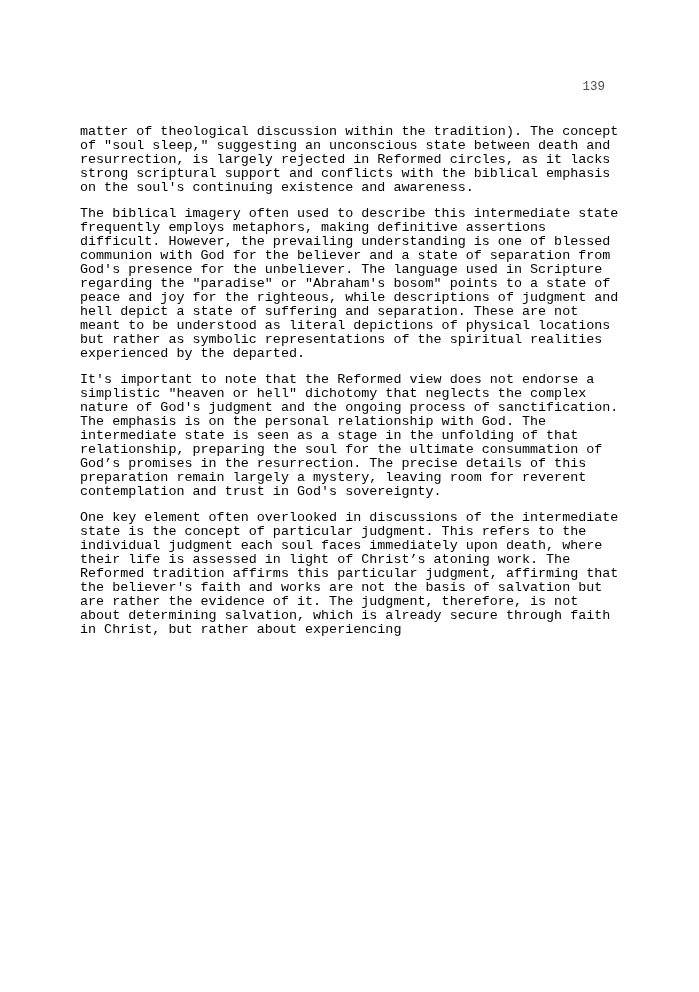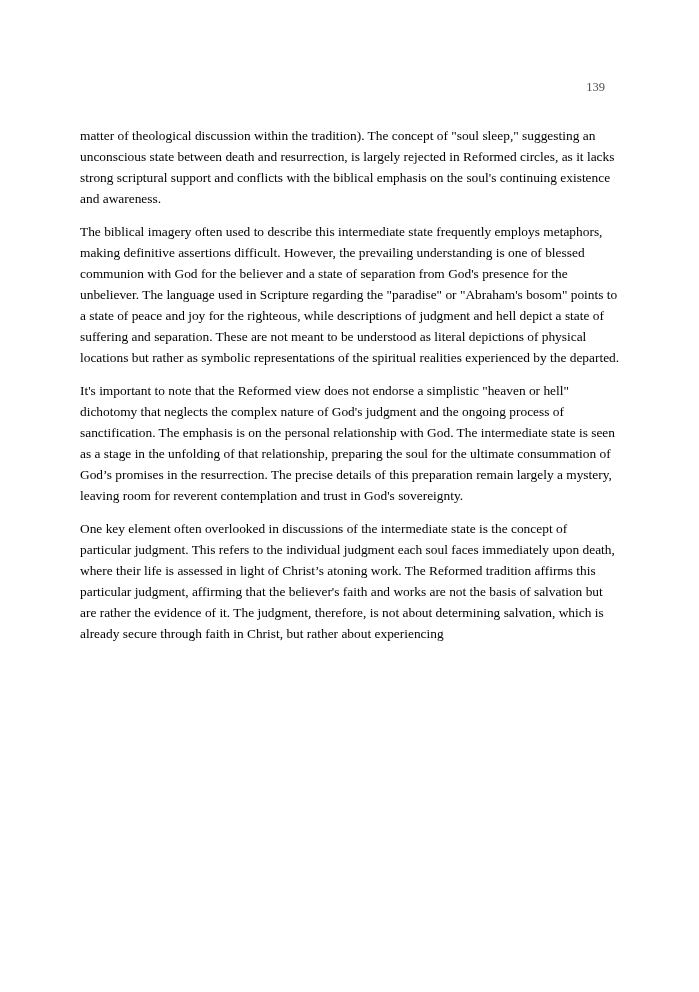--- a/index.html
+++ b/index.html
@@ -5,38 +5,38 @@
   html, body {
     margin: 0;
     padding: 0;
     background: #ffffff;
   }
   .page {
     position: relative;
     width: 686px;
     height: 992px;
     background: #ffffff;
-    font-family: Liberation Serif, serif;
+    font-family: Liberation Mono, monospace;
     color: #000000;
     overflow: hidden;
   }
   .page-number {
     position: absolute;
     top: 80px;
     right: 81px;
     font-size: 12.5px;
     color: #4d4d4d;
   }
   .content {
     position: absolute;
     top: 125px;
     left: 80px;
     width: 540px;
     font-size: 13.4px;
-    line-height: 21px;
+    line-height: 14px;
     text-align: left;
   }
   .content p {
     margin: 0 0 12px 0;
   }
 </style>
 </head>
 <body>
 
 <div class="page">

